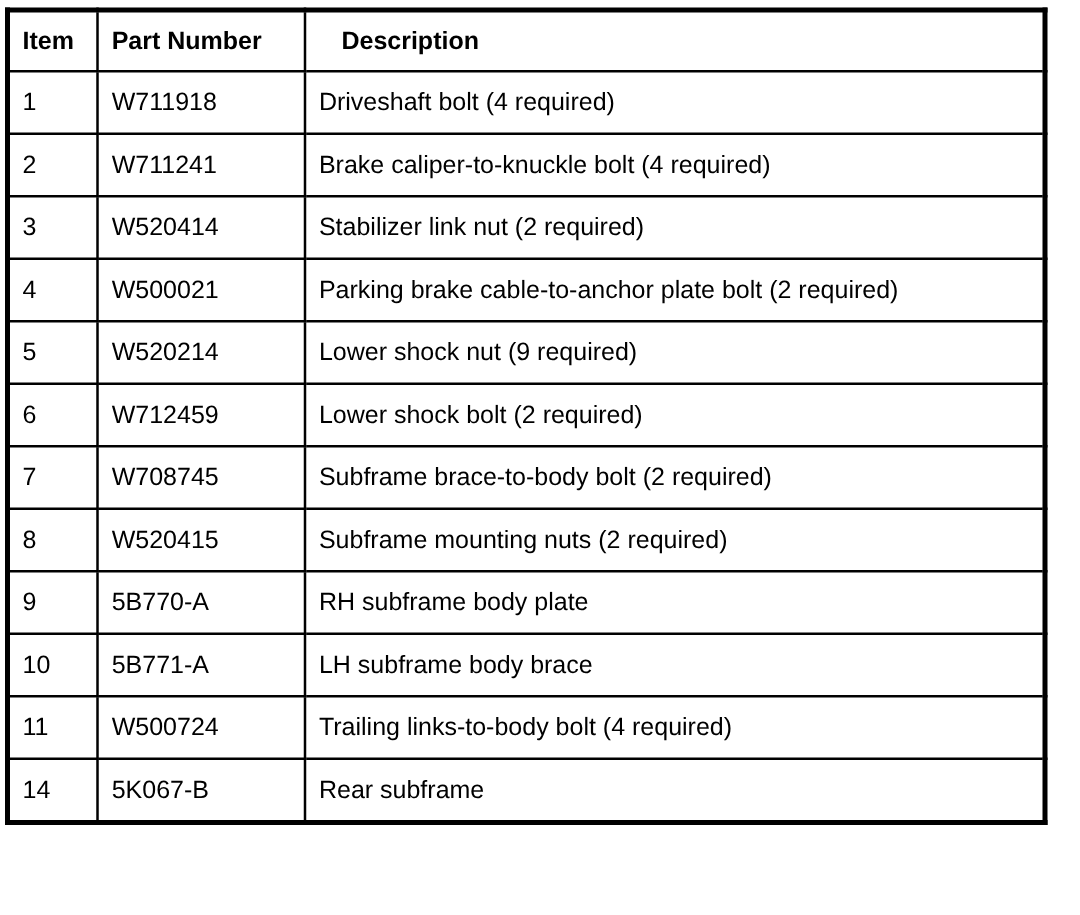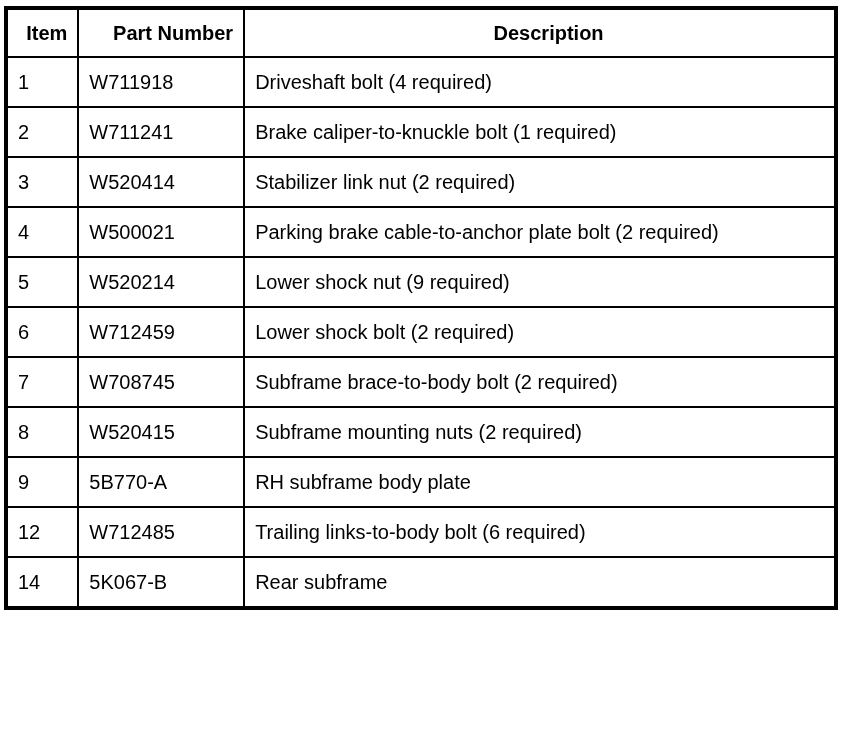--- a/index.html
+++ b/index.html
@@ -46,25 +46,24 @@
     text-align: left;
     font-size: 20px;
     line-height: 22px;
     white-space: nowrap;
     overflow: hidden;
   }
 
   .parts-table thead th {
     font-weight: bold;
     height: 46px;
-    text-align: right;
   }
 
   .parts-table thead th.th-description {
-    text-align: center;
+    text-align: left;
     padding-left: 28px;
   }
 
   .parts-table tbody td {
     font-weight: normal;
   }
 </style>
 </head>
 <body>
 
@@ -84,21 +83,21 @@
     </thead>
     <tbody>
       <tr>
         <td>1</td>
         <td>W711918</td>
         <td>Driveshaft bolt (4 required)</td>
       </tr>
       <tr>
         <td>2</td>
         <td>W711241</td>
-        <td>Brake caliper-to-knuckle bolt (1 required)</td>
+        <td>Brake caliper-to-knuckle bolt (4 required)</td>
       </tr>
       <tr>
         <td>3</td>
         <td>W520414</td>
         <td>Stabilizer link nut (2 required)</td>
       </tr>
       <tr>
         <td>4</td>
         <td>W500021</td>
         <td>Parking brake cable-to-anchor plate bolt (2 required)</td>
@@ -122,23 +121,28 @@
         <td>8</td>
         <td>W520415</td>
         <td>Subframe mounting nuts (2 required)</td>
       </tr>
       <tr>
         <td>9</td>
         <td>5B770-A</td>
         <td>RH subframe body plate</td>
       </tr>
       <tr>
-        <td>12</td>
-        <td>W712485</td>
-        <td>Trailing links-to-body bolt (6 required)</td>
+        <td>10</td>
+        <td>5B771-A</td>
+        <td>LH subframe body brace</td>
+      </tr>
+      <tr>
+        <td>11</td>
+        <td>W500724</td>
+        <td>Trailing links-to-body bolt (4 required)</td>
       </tr>
       <tr>
         <td>14</td>
         <td>5K067-B</td>
         <td>Rear subframe</td>
       </tr>
     </tbody>
   </table>
 </div>
 

